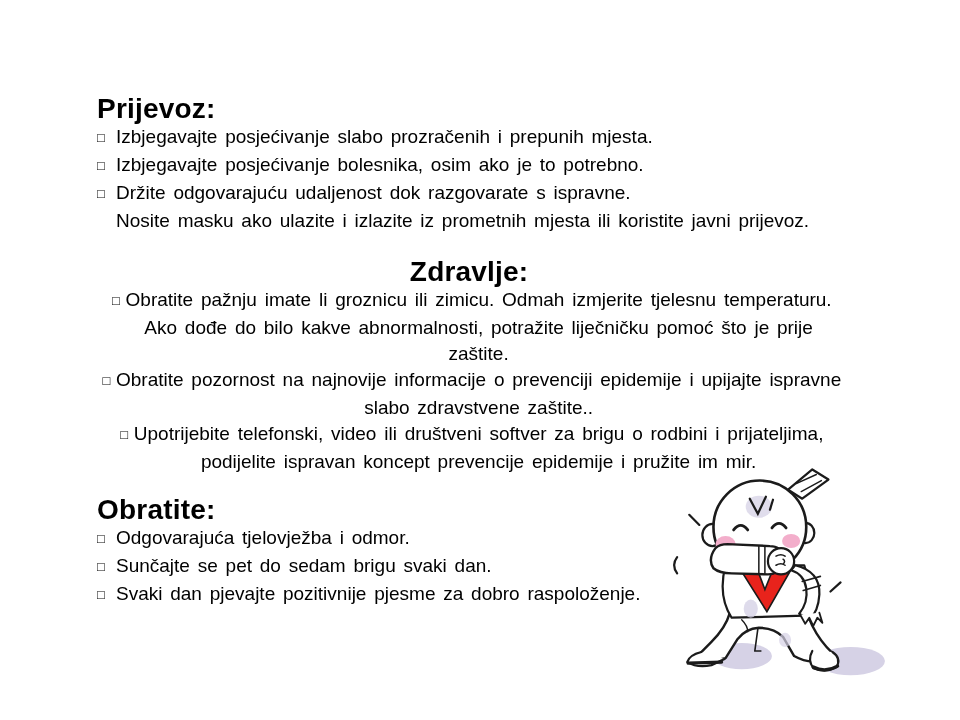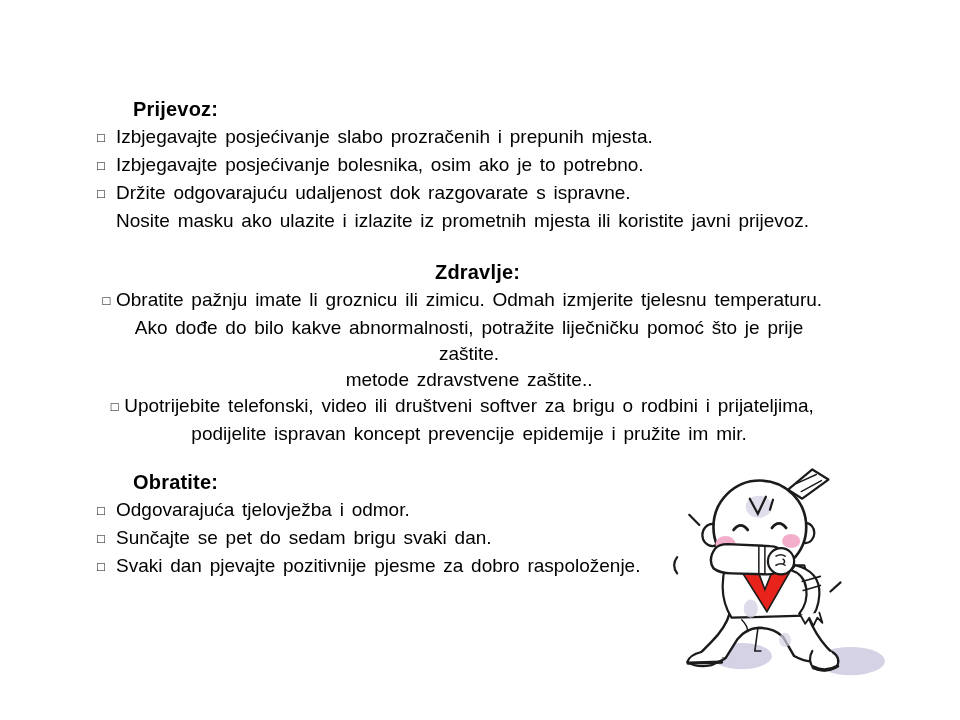--- a/index.html
+++ b/index.html
@@ -10,25 +10,24 @@
     position: relative;
     overflow: hidden;
     color: #000;
   }
   .content {
     position: absolute;
     left: 97px; top: 94px;
     white-space: nowrap;
   }
   .heading {
-    font-size: 20px;
+    font-size: 28px;
     font-weight: bold;
     line-height: 30px;
     letter-spacing: 0.2px;
-    margin-left: 36px;
   }
   .line {
     font-size: 19px;
     line-height: 26px;
     word-spacing: 2.5px;
   }
   .bullet {
     display: inline-block;
     width: 19px;
     font-size: 13px;
@@ -68,22 +67,25 @@
     <div class="heading">Zdravlje:</div>
     <div class="line">
       <span class="bullet">□</span><span>Obratite pažnju imate li groznicu ili zimicu. Odmah izmjerite tjelesnu temperaturu.</span>
     </div>
     <div class="line cont">
       <span>Ako dođe do bilo kakve abnormalnosti, potražite liječničku pomoć što je prije</span>
     </div>
     <div class="line cont">
       <span>zaštite.</span>
     </div>
+    <div class="line">
+      <span class="bullet">□</span><span>Obratite pozornost na najnovije informacije o prevenciji epidemije i upijajte ispravne</span>
+    </div>
     <div class="line cont">
-      <span>metode zdravstvene zaštite..</span>
+      <span>slabo zdravstvene zaštite..</span>
     </div>
     <div class="line">
       <span class="bullet">□</span><span>Upotrijebite telefonski, video ili društveni softver za brigu o rodbini i prijateljima,</span>
     </div>
     <div class="line cont">
       <span>podijelite ispravan koncept prevencije epidemije i pružite im mir.</span>
     </div>
   </div>
 
   <div class="sec sec3">

